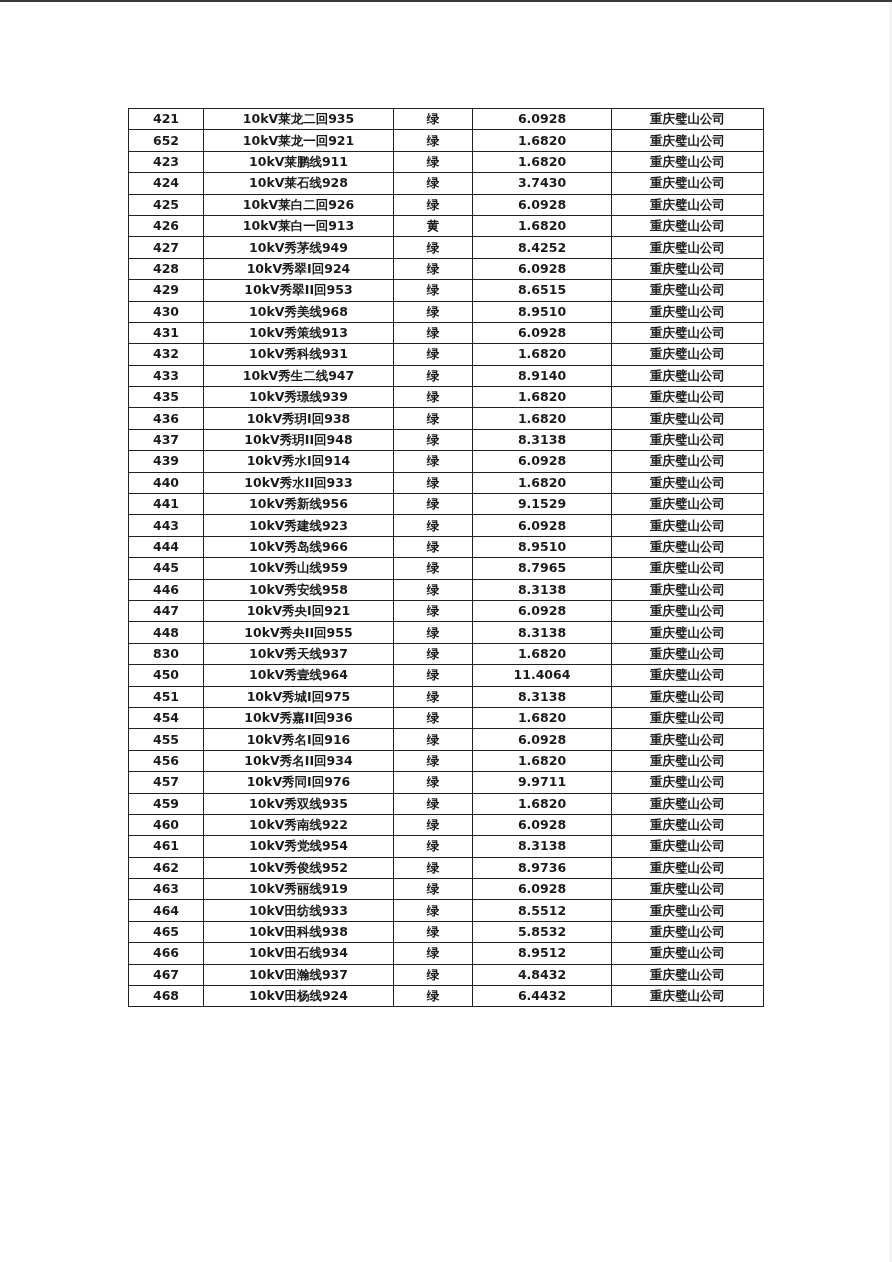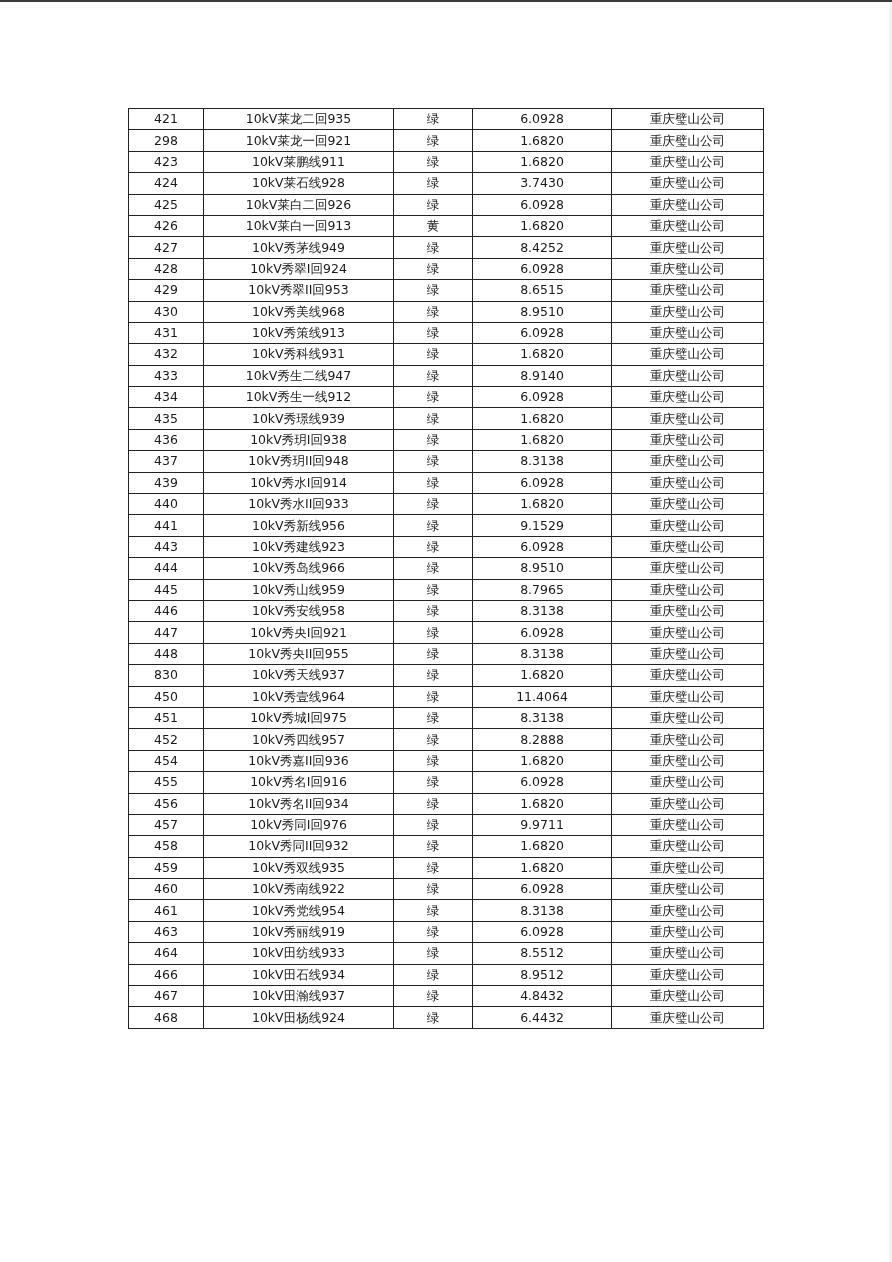--- a/index.html
+++ b/index.html
@@ -1,21 +1,21 @@
 <!DOCTYPE html>
 <html><head>
 <meta charset="utf-8">
 <style>
   html, body { margin:0; padding:0; background:#ffffff; }
   body { width:892px; height:1262px; position:relative; overflow:hidden;
          font-family:"DejaVu Sans", "Liberation Sans", sans-serif; }
   .top-rule { position:absolute; left:0; top:0; width:892px; height:2px; background:#3a3a3a; }
   .right-edge { position:absolute; right:0; top:2px; width:3px; height:1260px; background:#f4f4f4; }
   table.grid { position:absolute; left:128px; top:108px; border-collapse:collapse;
-               table-layout:fixed; width:635px; }
+               table-layout:fixed; width:635px;font-weight:bold; }
   table.grid td { border:1px solid #222; height:20.4px; padding:0; text-align:center;
                   font-size:12.5px; color:#1a1a1a; line-height:20px; white-space:nowrap; overflow:hidden; }
   col.c1 { width:75px; } col.c2 { width:190px; } col.c3 { width:79px; }
   col.c4 { width:139px; } col.c5 { width:152px; }
 </style>
 </head>
 <body>
 
 <div class="top-rule"></div>
 <div class="right-edge"></div>
@@ -30,21 +30,21 @@
     </colgroup>
   <tbody id="tbody">
       <tr>
     <td>421</td>
     <td>10kV莱龙二回935</td>
     <td>绿</td>
     <td>6.0928</td>
     <td>重庆璧山公司</td>
   </tr>
       <tr>
-    <td>298</td>
+    <td>652</td>
     <td>10kV莱龙一回921</td>
     <td>绿</td>
     <td>1.6820</td>
     <td>重庆璧山公司</td>
   </tr>
       <tr>
     <td>423</td>
     <td>10kV莱鹏线911</td>
     <td>绿</td>
     <td>1.6820</td>
@@ -114,27 +114,20 @@
     <td>重庆璧山公司</td>
   </tr>
       <tr>
     <td>433</td>
     <td>10kV秀生二线947</td>
     <td>绿</td>
     <td>8.9140</td>
     <td>重庆璧山公司</td>
   </tr>
       <tr>
-    <td>434</td>
-    <td>10kV秀生一线912</td>
-    <td>绿</td>
-    <td>6.0928</td>
-    <td>重庆璧山公司</td>
-  </tr>
-      <tr>
     <td>435</td>
     <td>10kV秀璟线939</td>
     <td>绿</td>
     <td>1.6820</td>
     <td>重庆璧山公司</td>
   </tr>
       <tr>
     <td>436</td>
     <td>10kV秀玥I回938</td>
     <td>绿</td>
@@ -226,27 +219,20 @@
     <td>重庆璧山公司</td>
   </tr>
       <tr>
     <td>451</td>
     <td>10kV秀城I回975</td>
     <td>绿</td>
     <td>8.3138</td>
     <td>重庆璧山公司</td>
   </tr>
       <tr>
-    <td>452</td>
-    <td>10kV秀四线957</td>
-    <td>绿</td>
-    <td>8.2888</td>
-    <td>重庆璧山公司</td>
-  </tr>
-      <tr>
     <td>454</td>
     <td>10kV秀嘉II回936</td>
     <td>绿</td>
     <td>1.6820</td>
     <td>重庆璧山公司</td>
   </tr>
       <tr>
     <td>455</td>
     <td>10kV秀名I回916</td>
     <td>绿</td>
@@ -261,27 +247,20 @@
     <td>重庆璧山公司</td>
   </tr>
       <tr>
     <td>457</td>
     <td>10kV秀同I回976</td>
     <td>绿</td>
     <td>9.9711</td>
     <td>重庆璧山公司</td>
   </tr>
       <tr>
-    <td>458</td>
-    <td>10kV秀同II回932</td>
-    <td>绿</td>
-    <td>1.6820</td>
-    <td>重庆璧山公司</td>
-  </tr>
-      <tr>
     <td>459</td>
     <td>10kV秀双线935</td>
     <td>绿</td>
     <td>1.6820</td>
     <td>重庆璧山公司</td>
   </tr>
       <tr>
     <td>460</td>
     <td>10kV秀南线922</td>
     <td>绿</td>
@@ -289,31 +268,45 @@
     <td>重庆璧山公司</td>
   </tr>
       <tr>
     <td>461</td>
     <td>10kV秀党线954</td>
     <td>绿</td>
     <td>8.3138</td>
     <td>重庆璧山公司</td>
   </tr>
       <tr>
+    <td>462</td>
+    <td>10kV秀俊线952</td>
+    <td>绿</td>
+    <td>8.9736</td>
+    <td>重庆璧山公司</td>
+  </tr>
+      <tr>
     <td>463</td>
     <td>10kV秀丽线919</td>
     <td>绿</td>
     <td>6.0928</td>
     <td>重庆璧山公司</td>
   </tr>
       <tr>
     <td>464</td>
     <td>10kV田纺线933</td>
     <td>绿</td>
     <td>8.5512</td>
+    <td>重庆璧山公司</td>
+  </tr>
+      <tr>
+    <td>465</td>
+    <td>10kV田科线938</td>
+    <td>绿</td>
+    <td>5.8532</td>
     <td>重庆璧山公司</td>
   </tr>
       <tr>
     <td>466</td>
     <td>10kV田石线934</td>
     <td>绿</td>
     <td>8.9512</td>
     <td>重庆璧山公司</td>
   </tr>
       <tr>

